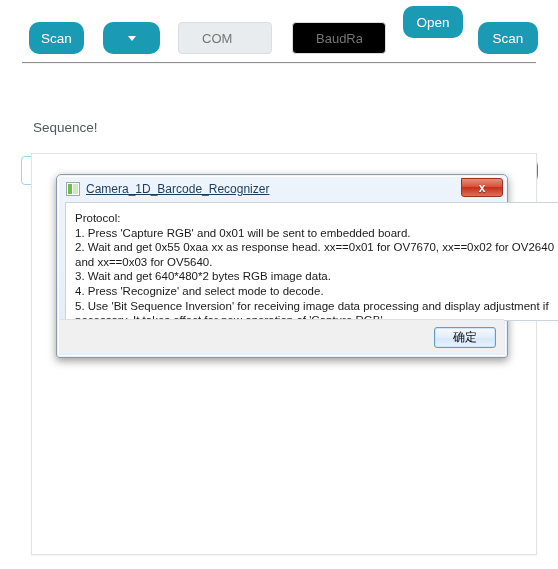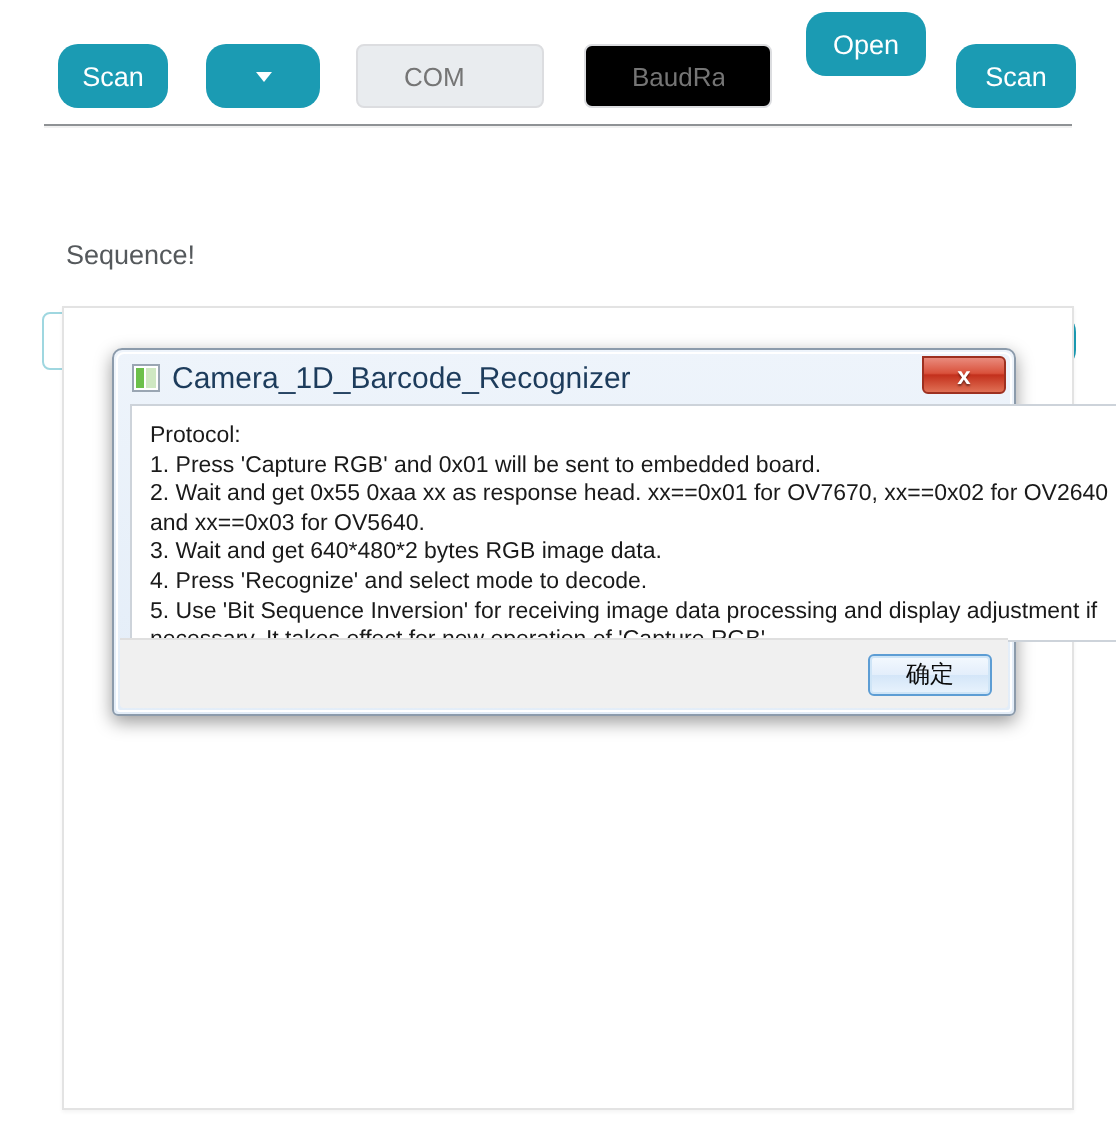--- a/index.html
+++ b/index.html
@@ -151,23 +151,24 @@
     background: #6cc04a;
   }
   .title-icon::after {
     content: "";
     position: absolute;
     left: 6px; top: 1px;
     width: 5px; height: 10px;
     background: #cfe8c2;
   }
   .dialog-title {
-    font-size: 15px;
+    font-size: 12px;
     color: #1d3c5c;
     white-space: nowrap;
+    text-decoration: underline;
   }
   .close-btn {
     position: absolute;
     right: 2px; top: 1px;
     width: 42px; height: 19px;
     background: linear-gradient(to bottom, #e98b7d 0%, #d9513b 45%, #c3301c 50%, #e07055 100%);
     border: 1px solid #9d3020;
     border-radius: 0 3px 3px 3px;
     color: #ffffff;
     font-size: 12px;

